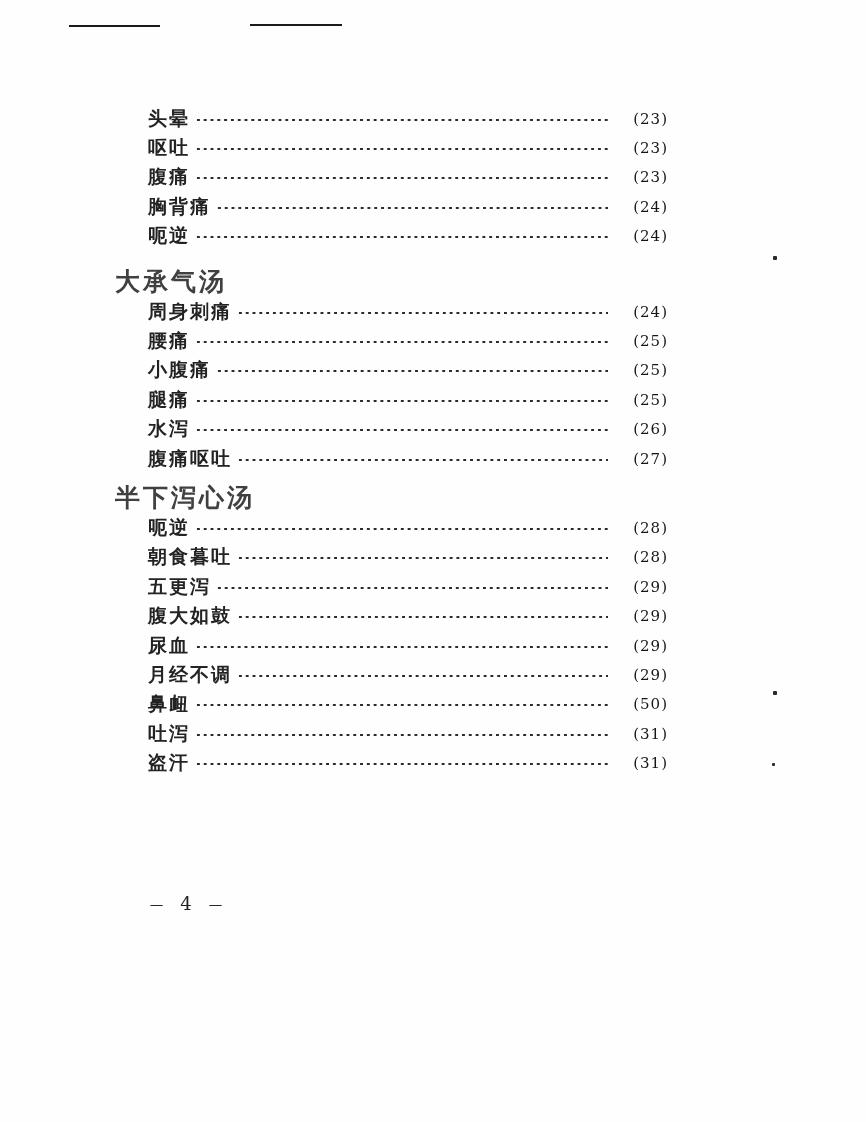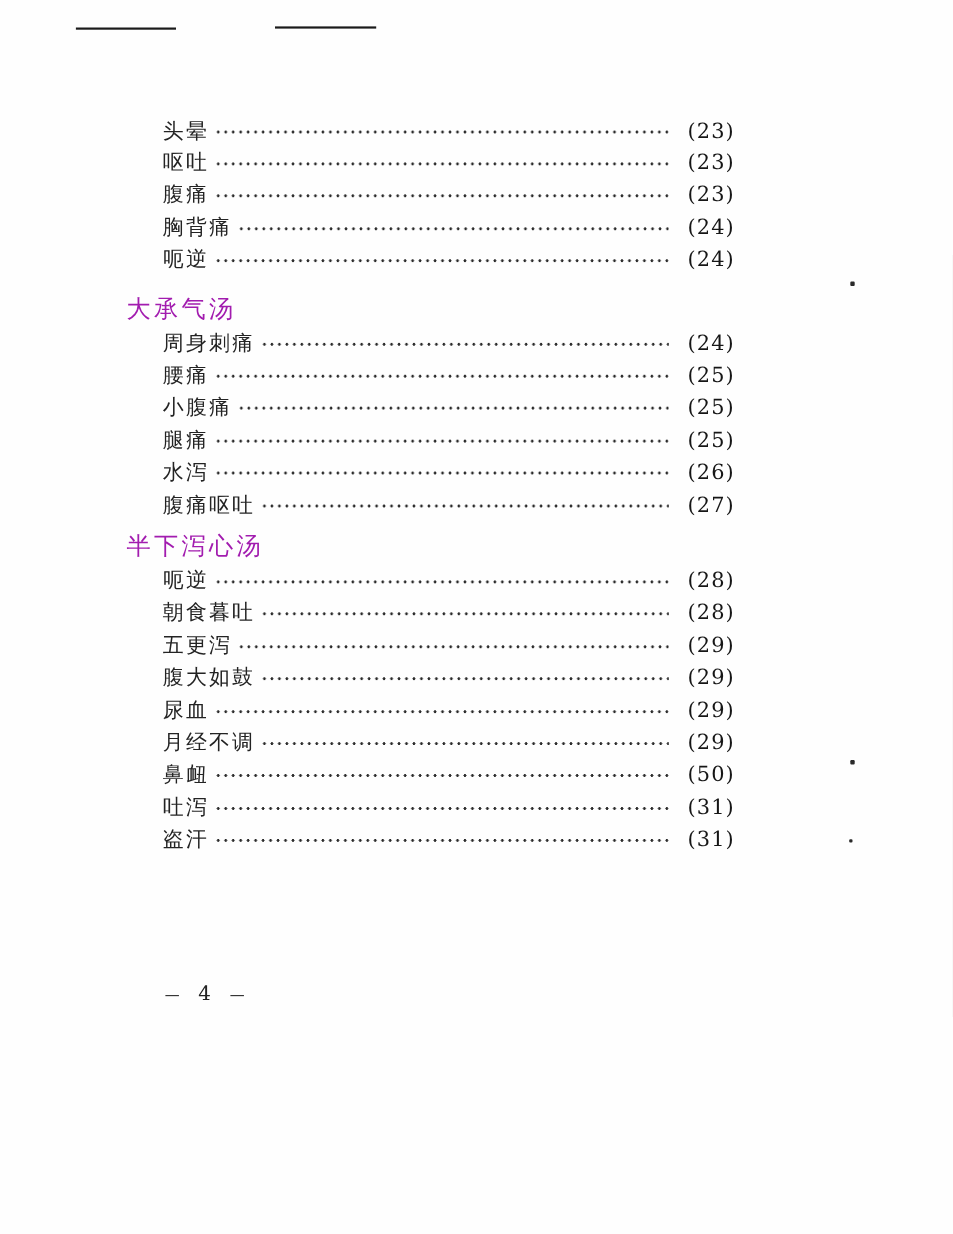--- a/index.html
+++ b/index.html
@@ -43,55 +43,55 @@
     position: absolute;
     left: 115px;
     top: 0;
     width: 553px;
   }
   .section { margin: 0; }
   .hdr {
     margin: 0;
     height: 32px;
     line-height: 32px;
-    font-size: 22px;
-    font-weight: 400;
+    font-size: 25px;
+    font-weight: 700;
     letter-spacing: 3px;
-    color: #a21caf;
+    color: #404040;
     white-space: nowrap;
   }
   .hdr.mt14 { margin-top: 14px; }
   .hdr.mt8  { margin-top: 8px; }
   .entries.first { margin-top: 104px; }
   .entry {
     height: 29.4px;
     display: flex;
     align-items: center;
     padding-left: 33px;
     font-size: 19px;
     letter-spacing: 2px;
     color: #232323;
   }
-  .t { white-space: nowrap; flex: 0 0 auto; }
+  .t { white-space: nowrap; flex: 0 0 auto; font-weight: bold; }
   .leader {
     flex: 1 1 auto;
     height: 6px;
     margin: 0 6px 0 5px;
     transform: translateY(1px);
     background-image: radial-gradient(circle, #2b2b2b 1.15px, rgba(0,0,0,0) 1.5px);
     background-size: 6.8px 6px;
     background-repeat: repeat-x;
     background-position: left center;
   }
   .pg {
     flex: 0 0 auto;
     min-width: 54px;
     text-align: right;
     font-family: "DejaVu Serif", serif;
-    font-size: 19px;
+    font-size: 15px;
     letter-spacing: 1px;
     color: #161616;
     white-space: nowrap;
   }
 
   
   .footer {
     position: absolute;
     left: 149px;
     top: 893px;

